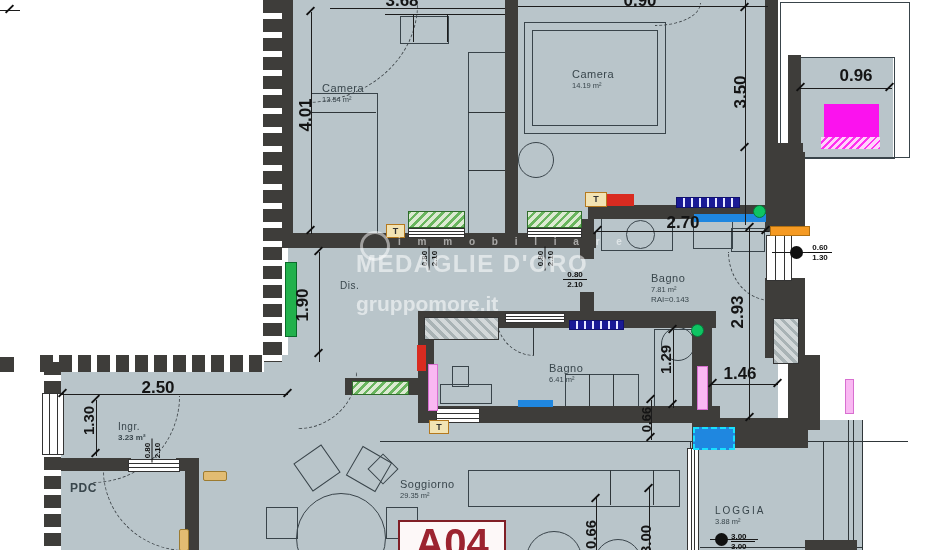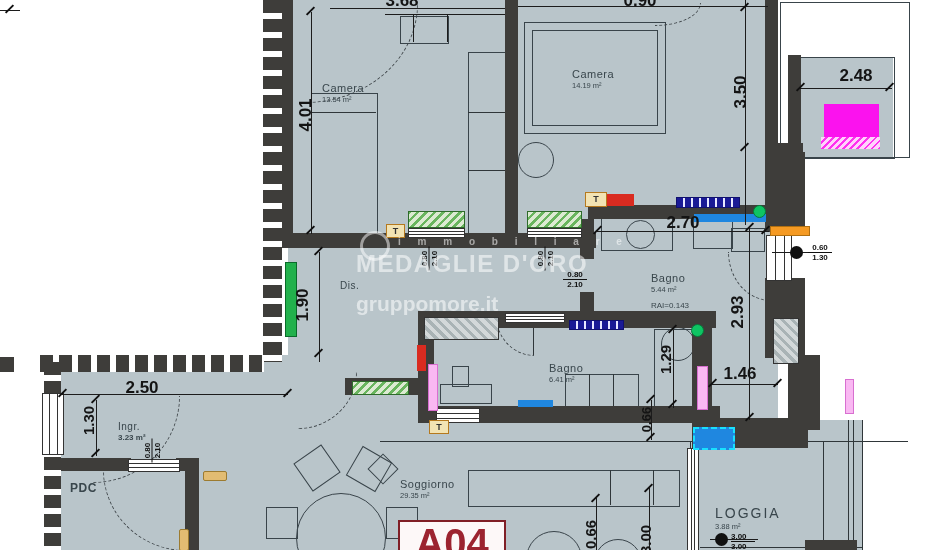--- a/index.html
+++ b/index.html
@@ -17,21 +17,21 @@
   .dimh{position:absolute;font-weight:bold;font-size:17px;color:#141414;text-align:center;z-index:6;white-space:nowrap;}
   .dimv{position:absolute;font-weight:bold;font-size:17px;color:#141414;text-align:center;z-index:6;
         transform:rotate(-90deg);white-space:nowrap;}
   .frac{position:absolute;font-size:8px;font-weight:bold;color:#111;line-height:9px;text-align:center;z-index:6;width:24px;}
   .frac .ft{display:block;border-bottom:1px solid #111;}
   .frac .fb{display:block;}
   .fracv{transform:rotate(-90deg);}
   .roomlbl{position:absolute;text-align:left;color:#39464c;z-index:20;white-space:nowrap;}
   .roomlbl .nm{font-size:11px;letter-spacing:0.5px;display:block;}
   .roomlbl .ar{font-size:7.5px;display:block;margin-top:1px;}
-  .roomlbl .nt{font-size:8px;display:block;margin-top:7px;}
+  .roomlbl .nt{font-size:8px;display:block;margin-top:1px;}
   .winh{position:absolute;background:#fff;border:1px solid #333;z-index:4;
         background-image:linear-gradient(#333,#333),linear-gradient(#333,#333);
         background-size:100% 1px;background-repeat:no-repeat;background-position:0 33%,0 72%;}
   .winv{position:absolute;background:#fff;border:1px solid #333;z-index:4;
         background-image:linear-gradient(90deg,#333,#333),linear-gradient(90deg,#333,#333);
         background-size:1px 100%;background-repeat:no-repeat;background-position:33% 0,72% 0;}
   .greenhatch{position:absolute;border:1px solid #2e6b2a;z-index:4;
         background:repeating-linear-gradient(-45deg,#69b55e 0 2.5px,#dcead2 2.5px 6px);}
   .greyhatch{position:absolute;border:1px solid #333;z-index:4;
         background:repeating-linear-gradient(45deg,#a9b3b5 0 3px,#d3d8d9 3px 7px);}
@@ -221,27 +221,27 @@
   <div class="tick" style="left:645px;top:398px;"></div>
     <div class="tick" style="left:645px;top:436px;"></div>
   <div class="tick" style="left:590px;top:497px;"></div>
     <div class="tick" style="left:643px;top:487px;"></div>
   <div class="tick" style="left:4px;top:8px;"></div>
 
   <div class="dimh" style="left:377px;top:-9px;width:50px;">3.68</div>
   <div class="dimh" style="left:615px;top:-9px;width:50px;">0.90</div>
   <div class="dimv" style="left:281px;top:105px;width:50px;">4.01</div>
   <div class="dimv" style="left:716px;top:82px;width:50px;">3.50</div>
-  <div class="dimh" style="left:826px;top:66px;width:60px;">2.48</div>
+  <div class="dimh" style="left:826px;top:66px;width:60px;">0.96</div>
   <div class="dimh" style="left:648px;top:213px;width:70px;">2.70</div>
   <div class="dimv" style="left:713px;top:302px;width:50px;">2.93</div>
   <div class="dimv" style="left:278px;top:295px;width:50px;">1.90</div>
   <div class="dimv" style="left:640px;top:351px;width:50px;font-size:15px;">1.29</div>
   <div class="dimh" style="left:710px;top:364px;width:60px;">1.46</div>
-  <div class="dimh" style="left:112px;top:378px;width:60px;">2.50</div>
+  <div class="dimh" style="left:128px;top:378px;width:60px;">2.50</div>
   <div class="dimv" style="left:63px;top:412px;width:50px;font-size:15px;">1.30</div>
   <div class="dimv" style="left:624px;top:412px;width:44px;font-size:13px;">0.66</div>
   <div class="dimv" style="left:565px;top:526px;width:50px;font-size:15px;">0.66</div>
   <div class="dimv" style="left:620px;top:531px;width:50px;font-size:15px;">3.00</div>
 
   <div class="dot" style="left:790px;top:246px;width:13px;height:13px;"></div>
   <div class="dline" style="left:772px;top:252px;width:60px;height:1px;"></div>
   <div class="frac" style="left:808px;top:243px;">
     <span class="ft">0.60</span>
     <span class="fb">1.30</span>
@@ -272,21 +272,21 @@
   <div class="roomlbl" style="left:322px;top:82px;width:100px;">
     <span class="nm">Camera</span>
     <span class="ar">13.54 m²</span>
   </div>
   <div class="roomlbl" style="left:572px;top:68px;width:100px;">
     <span class="nm">Camera</span>
     <span class="ar">14.19 m²</span>
   </div>
   <div class="roomlbl" style="left:651px;top:272px;width:100px;">
     <span class="nm">Bagno</span>
-    <span class="ar">5.44 m²</span>
+    <span class="ar">7.81 m²</span>
     <span class="nt">RAI=0.143</span>
   </div>
   <div class="roomlbl" style="left:340px;top:280px;width:60px;">
     <span class="nm" style="font-size:10px;">Dis.</span>
   </div>
   <div class="roomlbl" style="left:549px;top:362px;width:100px;">
     <span class="nm">Bagno</span>
     <span class="ar">6.41 m²</span>
   </div>
   <div class="roomlbl" style="left:118px;top:421px;width:100px;">
@@ -294,21 +294,21 @@
     <span class="ar" style="font-size:8px;font-weight:bold;">3.23 m²</span>
   </div>
   <div class="roomlbl" style="left:70px;top:481px;width:60px;">
     <span class="nm" style="font-size:12px;font-weight:bold;">PDC</span>
   </div>
   <div class="roomlbl" style="left:400px;top:478px;width:100px;">
     <span class="nm">Soggiorno</span>
     <span class="ar">29.35 m²</span>
   </div>
   <div class="roomlbl" style="left:715px;top:505px;width:100px;">
-    <span class="nm" style="font-size:14px;letter-spacing:2px;">LOGGIA</span>
+    <span class="nm" style="font-size:10px;letter-spacing:2px;">LOGGIA</span>
     <span class="ar">3.88 m²</span>
   </div>
 
   <div class="wm" style="left:360px;top:231px;width:24px;height:24px;border:3px solid rgba(255,255,255,0.5);border-radius:50%;"></div>
   <div class="wm" style="left:398px;top:236px;font-size:10px;letter-spacing:7px;">i m m o b i l i a r e</div>
   <div class="wm" style="left:356px;top:250px;font-size:24px;letter-spacing:1.5px;">MEDAGLIE D'ORO</div>
   <div class="wm" style="left:356px;top:292px;font-size:21px;">gruppomore.it</div>
 
   <div style="position:absolute;left:398px;top:520px;width:104px;height:60px;background:#fdf8f8;
               border:2px solid #801f26;z-index:25;text-align:center;">

